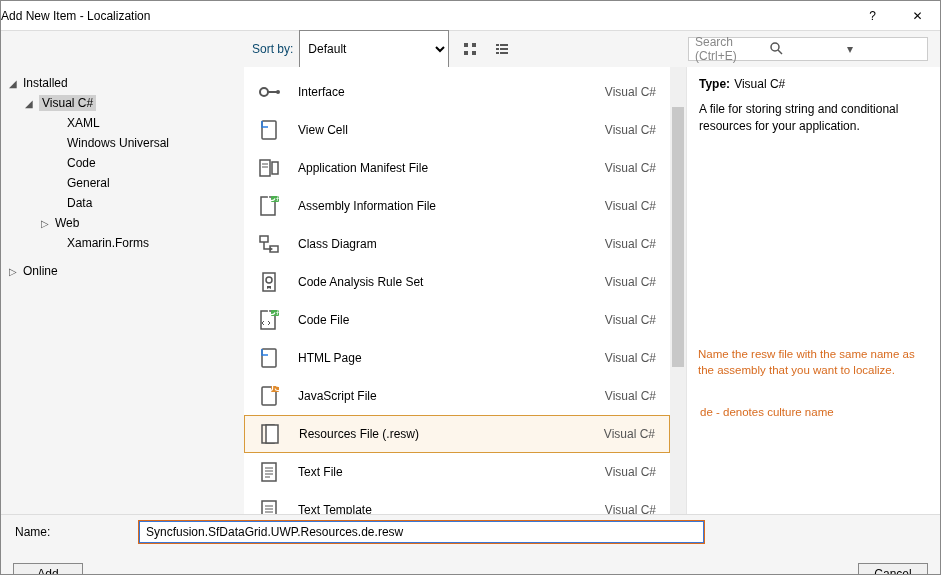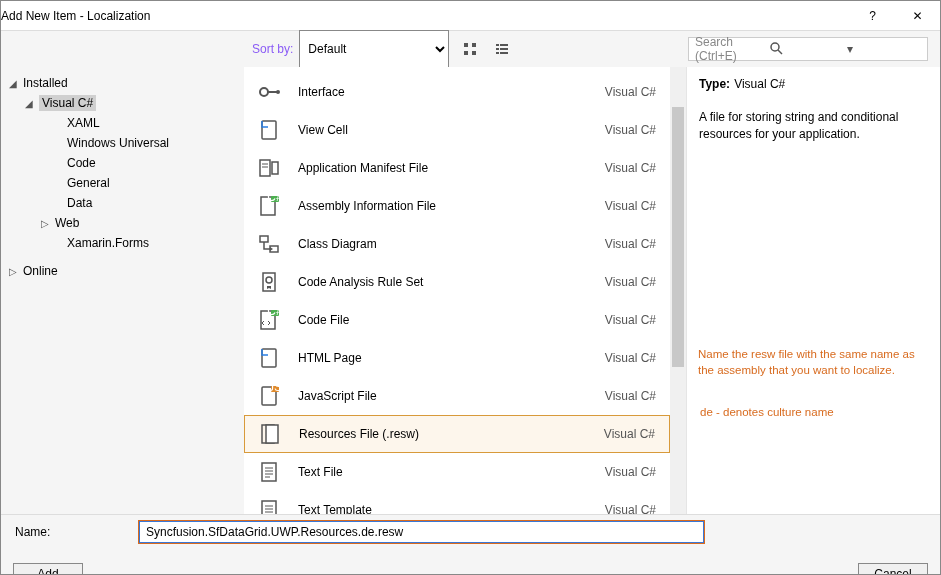--- a/index.html
+++ b/index.html
@@ -6,21 +6,21 @@
   body { background: #fff; width: 941px; height: 575px; border: 1px solid #888; display: flex; flex-direction: column; overflow: hidden; }
   
   
   .titlebar { height: 30px; display: flex; align-items: center; padding-left: 0; border-bottom: 1px solid #ddd; }
   .titlebar .title { flex: 1; }
   .titlebar .btn { width: 45px; height: 30px; display: flex; align-items: center; justify-content: center; font-size: 14px; }
   
   
   .toolbar { height: 36px; display: flex; align-items: center; padding: 0 12px 0 0; gap: 6px; background: #f5f5f5; }
   .toolbar .spacer { width: 245px; }
-  .toolbar .sortlbl { color: #8b5cf6; }
+  .toolbar .sortlbl { color: #0c4a6e; }
   .toolbar select { height: 38px; width: 150px; border: 1px solid #888; background: #fff; padding: 0 4px; }
   .toolbar .viewbtn { width: 22px; height: 22px; display: flex; align-items: center; justify-content: center; border: 1px solid transparent; margin-left: 4px; }
   .toolbar .viewbtn svg { display: block; }
   .toolbar .flex1 { flex: 1; }
   .searchbox { width: 240px; height: 24px; border: 1px solid #ccc; background: #fff; display: flex; align-items: center; padding: 0 6px; color: #888; }
   .searchbox span { flex: 1; }
   .searchbox .sicon { color: #555; }
   
   
   .main { flex: 1; display: flex; overflow: hidden; }
@@ -42,21 +42,21 @@
   .list-item { height: 38px; display: flex; align-items: center; padding: 0 14px 0 10px; gap: 14px; }
   .list-item .icon { width: 30px; height: 30px; display: flex; align-items: center; justify-content: center; }
   .list-item .name { flex: 1; }
   .list-item .lang { color: #555; }
   .list-item.highlight { background: #fdf6ec; border: 1px solid #d89a3a; }
   .scrollbar { width: 16px; background: #f0f0f0; position: relative; }
   .thumb { position: absolute; left: 2px; right: 2px; top: 40px; height: 260px; background: #c8c8c8; }
   
   
   .info { width: 254px; padding: 10px 12px; font-size: 12px; border-left: 1px solid #e5e5e5; }
-  .info .row1 { margin-bottom: 18px; }
+  .info .row1 { margin-bottom: 10px; }
   .info .row1 b { margin-right: 4px; }
   .info .desc { line-height: 1.4; }
   .callout { position: absolute; color: #d86b1f; font-size: 11.5px; line-height: 1.35; }
   
   
   .bottom { height: 60px; background: #f5f5f5; border-top: 1px solid #ddd; display: flex; flex-direction: column; padding: 6px 12px; gap: 20px; }
   .namerow { display: flex; align-items: center; gap: 8px; }
   .namerow .lbl { width: 118px; padding-left: 2px; }
   .namerow input { width: 565px; height: 22px; border: 1px solid #3a78d6; padding: 0 6px; font-size: 12px; outline: 1px solid #d86b1f; outline-offset: 0; }
   .btnrow { display: flex; justify-content: space-between; gap: 8px; }

